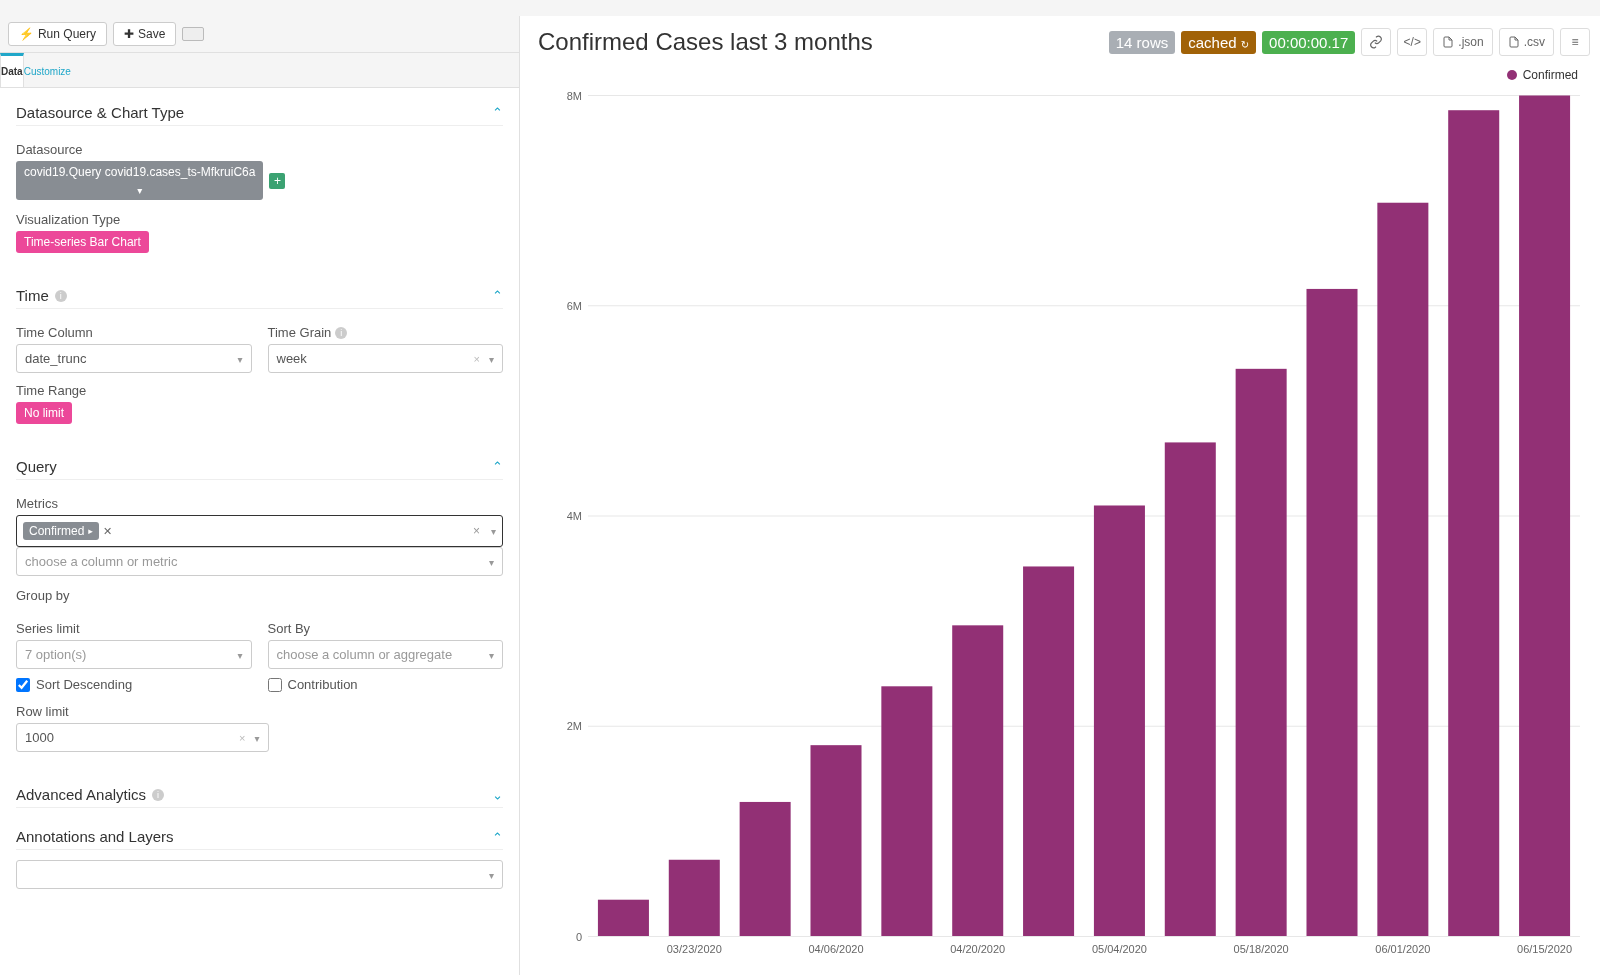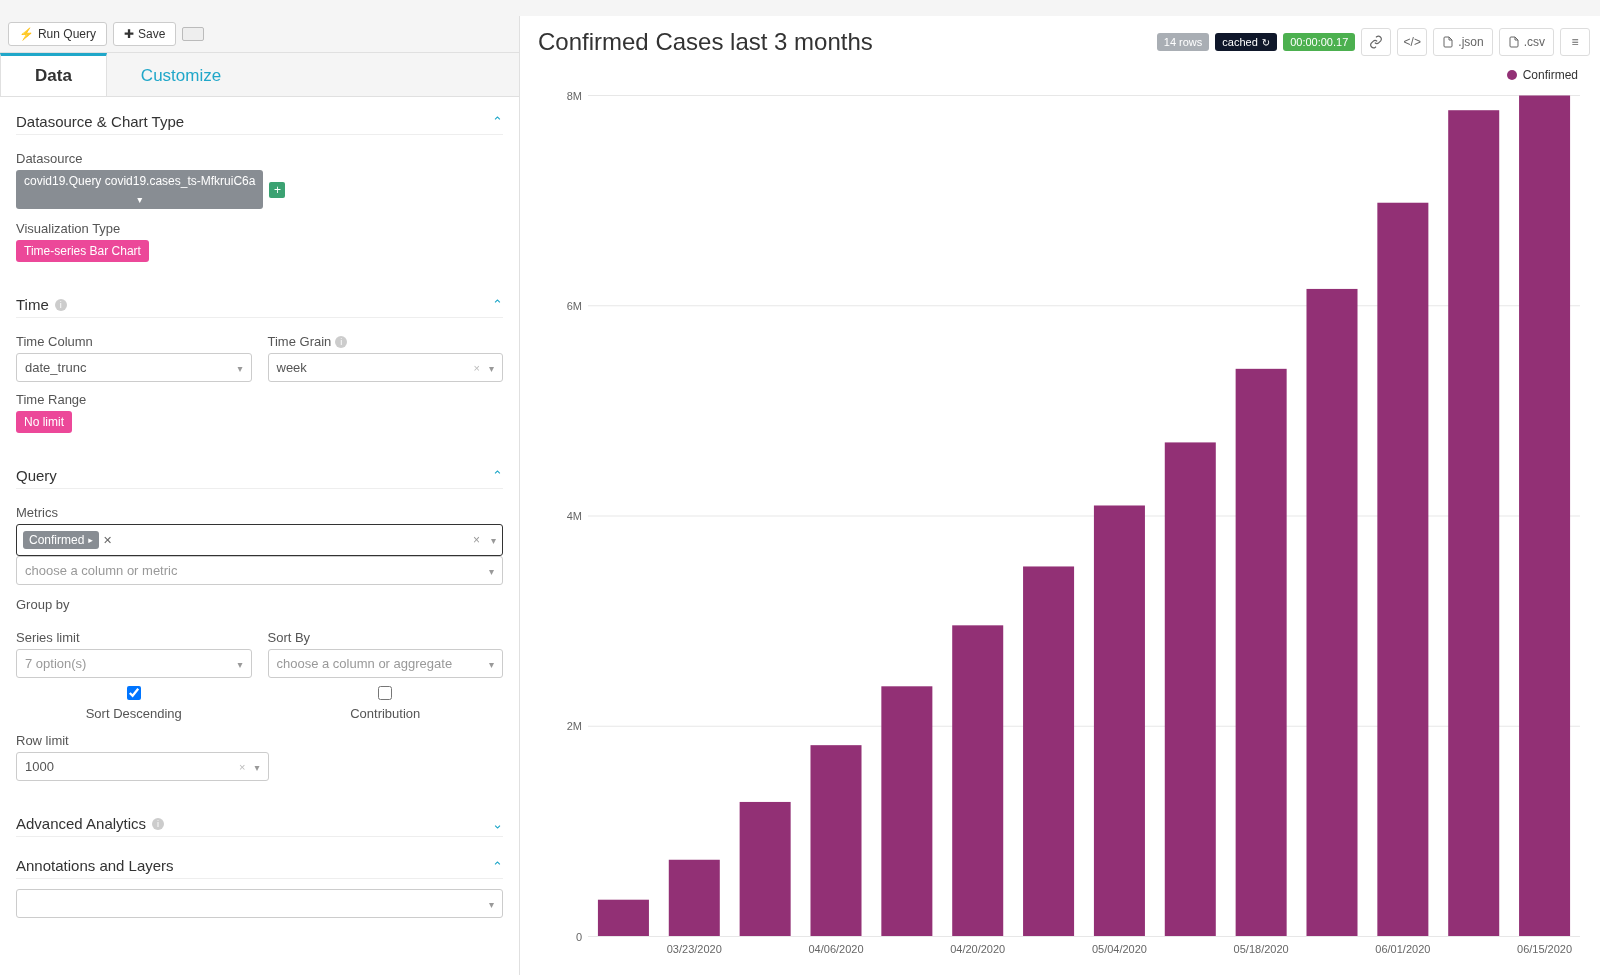--- a/index.html
+++ b/index.html
@@ -48,23 +48,23 @@
   height: 14px;
   display: inline-block;
   background: #eee;
 }
 .tabs {
   display: flex;
   border-bottom: 1px solid #e0e0e0;
   background: #f5f5f5;
 }
 .tab {
-  padding: 10px 34px;
+  padding: 10px 0;
   cursor: pointer;
-  font-size: 17px;
+  font-size: 10px;
   color: #888;
   border-top: 3px solid transparent;
 }
 .tab.active {
   color: #333;
   font-weight: 600;
   border-top: 3px solid #20a7c9;
   background: #fff;
   border-right: 1px solid #e0e0e0;
   border-left: 1px solid #e0e0e0;
@@ -155,36 +155,36 @@
   background: #888d93;
   color: #fff;
   padding: 2px 6px;
   border-radius: 3px;
   font-size: 12px;
 }
 .metric-chip .chip-arrow { font-size: 9px; }
 .chip-x { color: #666; margin-left: 4px; cursor:pointer; font-size:11px; }
 .metrics-box .box-clear { position:absolute; right:22px; color:#999; font-size:12px; }
 .metrics-box .box-caret { position:absolute; right:6px; color:#999; font-size:10px; }
-.checkbox-row { display: flex; align-items: center; gap: 6px; margin-top: 8px; font-size:13px; color:#555;flex-direction:column;}
+.checkbox-row { display: flex; align-items: center; gap: 6px; margin-top: 8px; font-size:13px; color:#555;}
 .checkbox-row input { width: 14px; height: 14px; }
 
 
 .right-panel { flex: 1; background: #fff; display: flex; flex-direction: column; padding: 12px 10px 10px 18px; }
 .chart-header { display: flex; align-items: center; justify-content: space-between; }
 .chart-title { font-size: 24px; font-weight: 500; color: #333; }
 .chart-meta { display: flex; align-items: center; gap: 6px; }
 .badge {
-  font-size: 11px;
+  font-size: 15px;
   padding: 3px 7px;
   border-radius: 3px;
   color: #fff;
 }
 .badge.gray { background: #a9aeb4; }
-.badge.lg { background: #0f172a; display:inline-flex; align-items:center; gap:4px;}
+.badge.lg { background: #a16207; display:inline-flex; align-items:center; gap:4px;}
 .badge.green { background: #4cb04f; }
 .btn-icon {
   border: 1px solid #ddd;
   background: #fff;
   width: 30px; height: 28px;
   border-radius: 3px;
   display: inline-flex;
   align-items: center;
   justify-content: center;
   cursor: pointer;

